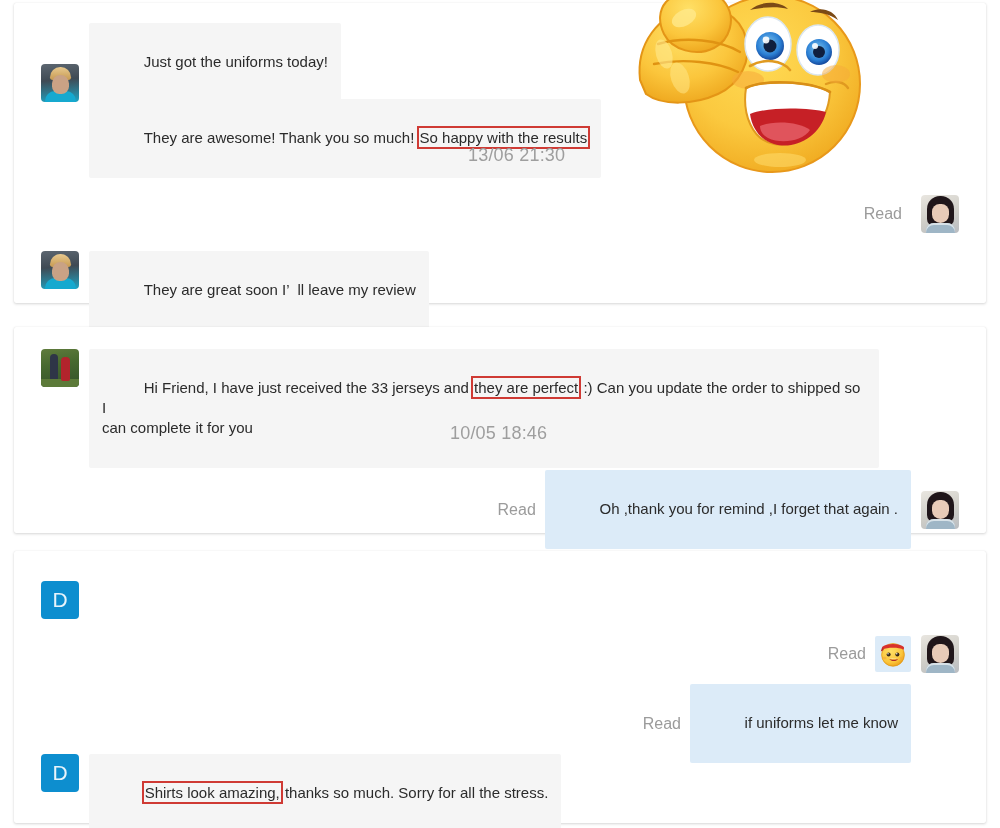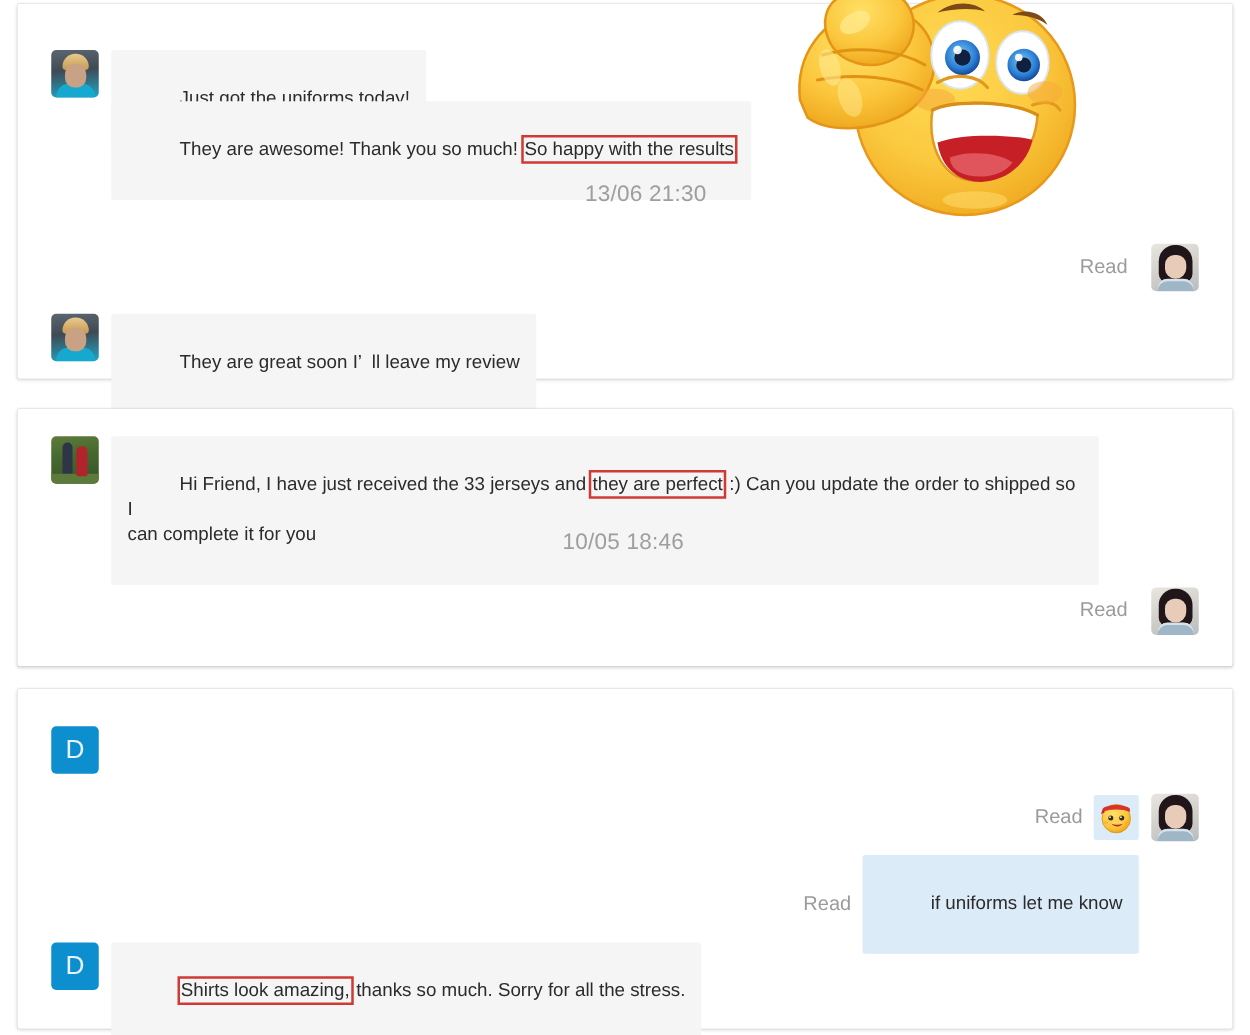--- a/index.html
+++ b/index.html
@@ -193,30 +193,30 @@
   }
 </style>
 </head>
 <body>
 
 <div class="page">
 
   <div class="card" id="card-1">
     <div class="card-inner">
 
-      <div class="row incoming" style="top:37px;">
+      <div class="row incoming" style="top:20px;align-items:flex-end;">
         <div class="avatar av-woman1">
             <span class="sub"></span>
           </div>
         <div class="bubble in">
           <span>Just got the uniforms today!</span>
         </div>
       </div>
 
-      <div class="row incoming" style="top:78px; left:75px;text-align:center;">
+      <div class="row incoming" style="top:96px; left:75px;text-align:center;">
         <div class="bubble in" style="margin-left:0;">
           <span>They are awesome! Thank you so much! </span><span class="hl">So happy with the results</span>
         </div>
       </div>
 
       <div class="sticker-big" style="left:608px; top:-15px;">
         <svg viewBox="0 0 260 186" width="260" height="186" aria-hidden="true">
           <defs>
             <radialGradient id="faceG" cx="42%" cy="34%" r="72%">
               <stop offset="0%" stop-color="#ffdb55"></stop>
@@ -306,20 +306,23 @@
         <div class="bubble in" style="max-width:790px;">
           <span>Hi Friend, I have just received the 33 jerseys and </span><span class="hl">they are perfect</span><span> :) Can you update the order to shipped so I
 can complete it for you</span>
         </div>
       </div>
 
       <div class="timestamp" style="left: 436px; top: 96px;">10/05 18:46</div>
 
       <div class="row outgoing" style="top: 143px;">
         <span class="read">Read</span>
+        <div class="bubble out">
+          <span>Oh ,thank you for remind ,I forget that again .</span>
+        </div>
         <div class="avatar av-woman2 out">
             <span class="sub"></span>
           </div>
       </div>
 
     </div>
   </div>
 
   <div class="card" id="card-3">
     <div class="card-inner">

